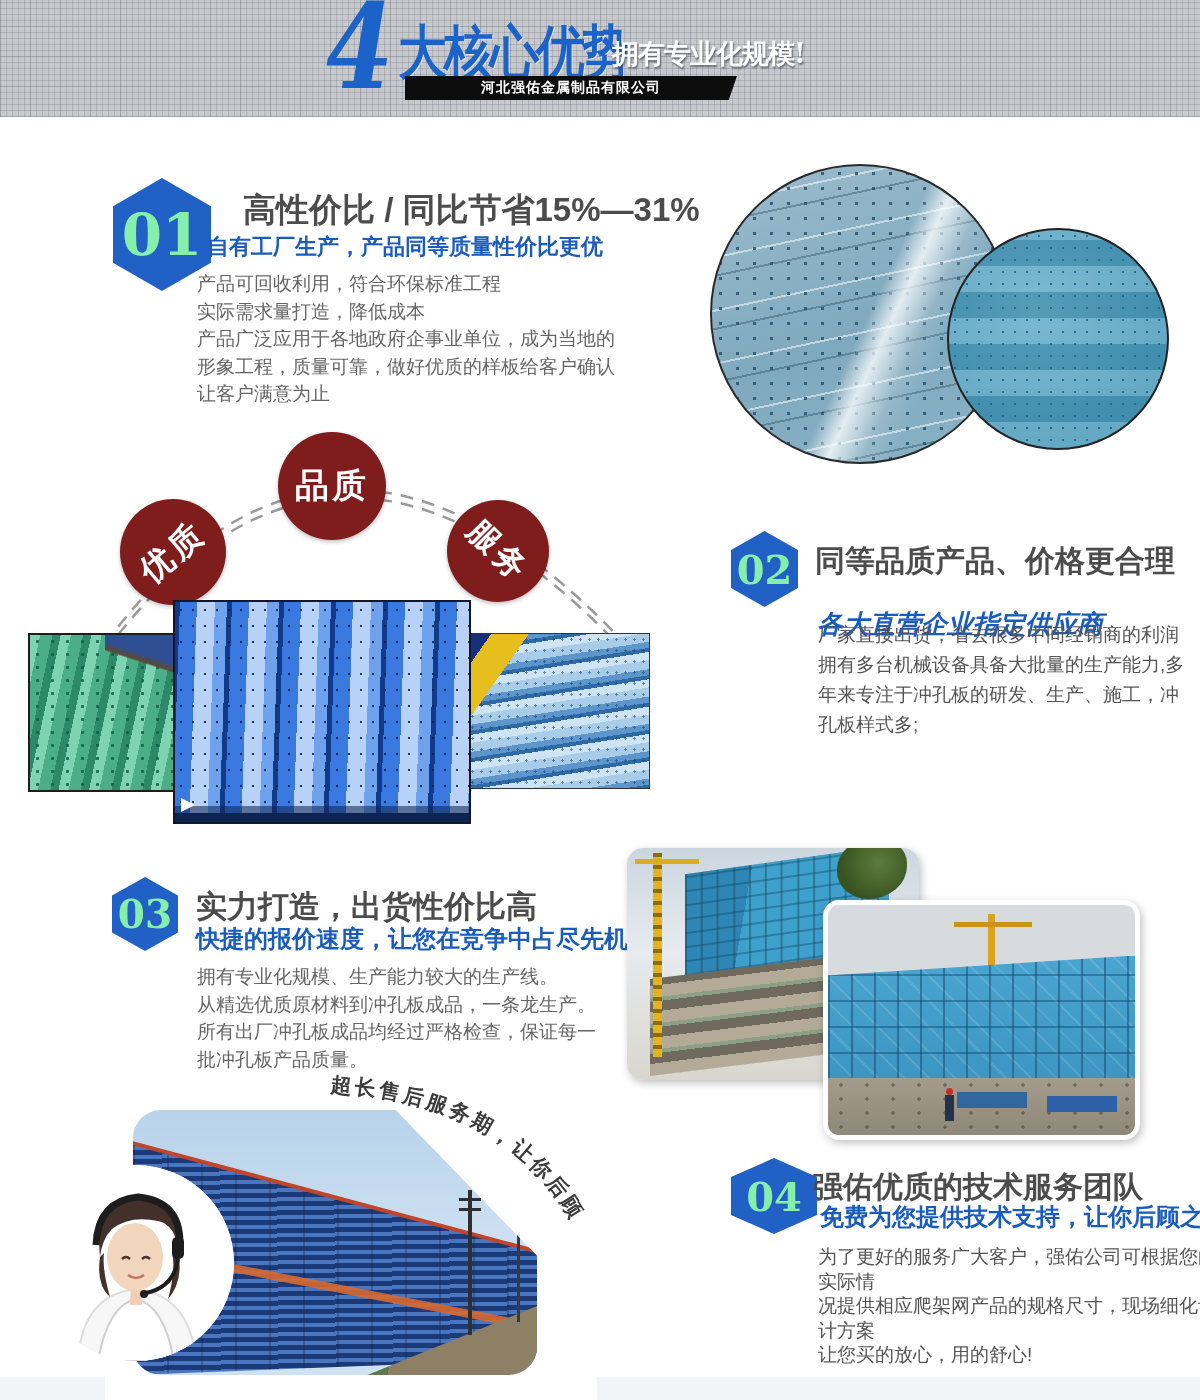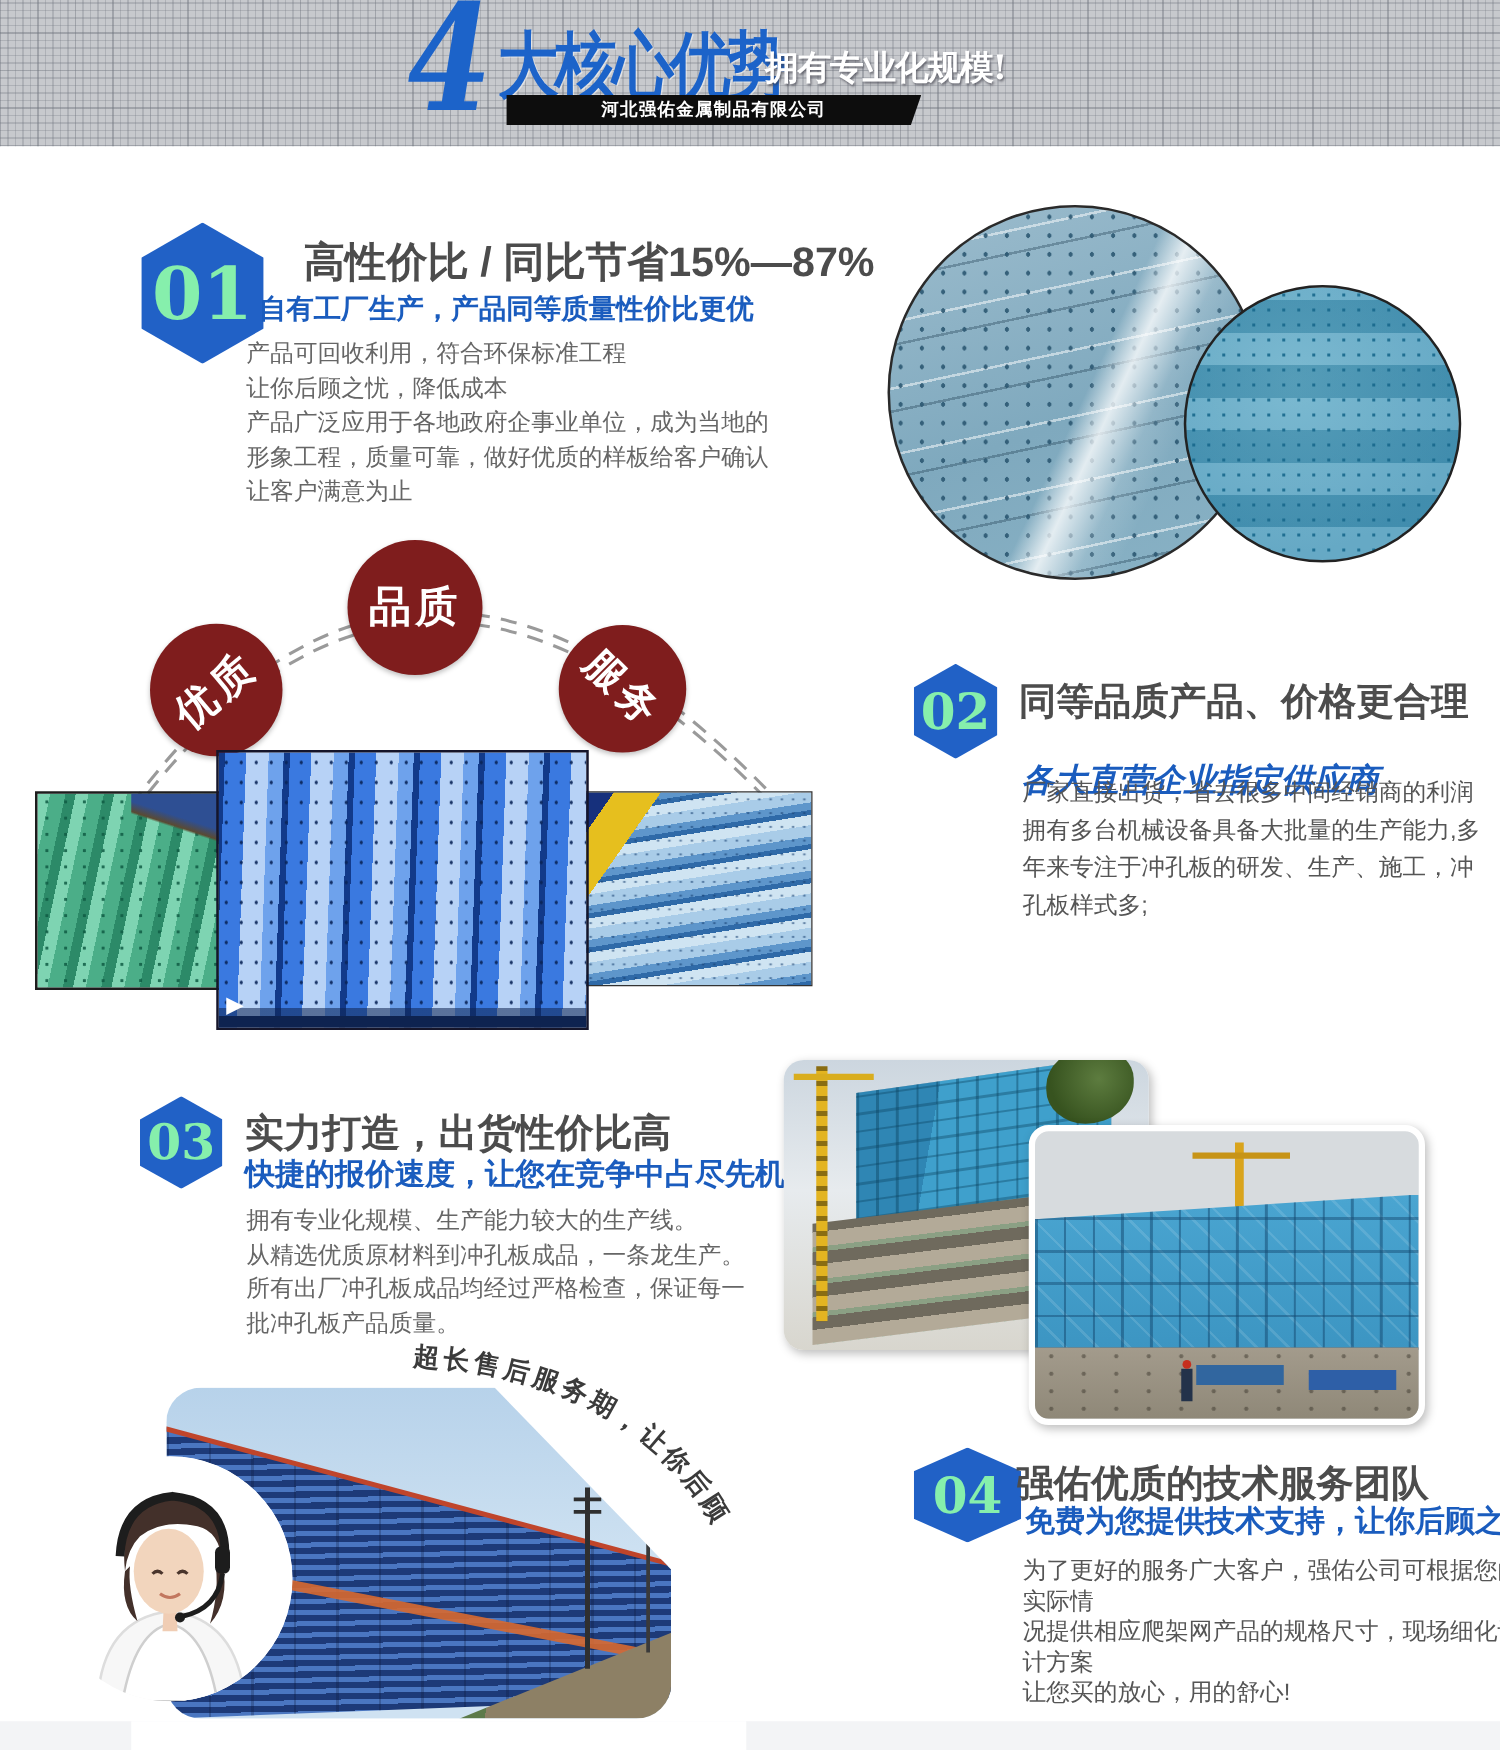--- a/index.html
+++ b/index.html
@@ -169,24 +169,24 @@
     <div class="abs header-title">大核心优势</div>
     <div class="abs header-slogan">拥有专业化规模!</div>
     <div class="abs ribbon">
       <span>河北强佑金属制品有限公司</span>
     </div>
   </div>
 
   <div class="abs hex hex1">
       <span>01</span>
     </div>
-  <div class="abs sec-title t1">高性价比 / 同比节省15%—87%</div>
+  <div class="abs sec-title t1">高性价比 / 同比节省15%—31%</div>
   <div class="abs sec-sub s1">自有工厂生产，产品同等质量性价比更优</div>
   <div class="abs sec-body b1">产品可回收利用，符合环保标准工程
-让你后顾之忧，降低成本
+实际需求量打造，降低成本
 产品广泛应用于各地政府企事业单位，成为当地的
 形象工程，质量可靠，做好优质的样板给客户确认
 让客户满意为止</div>
 
   <div class="abs circle-big"></div>
   <div class="abs circle-small"></div>
 
   <svg class="abs arc-svg" viewBox="0 0 700 300">
     <path d="M92,262 Q332,-82 640,260" fill="none" stroke="#9a9a9a" stroke-width="2.5" stroke-dasharray="13 9"></path>
     <path d="M92,270 Q332,-74 640,268" fill="none" stroke="#9a9a9a" stroke-width="2.5" stroke-dasharray="13 9"></path>

